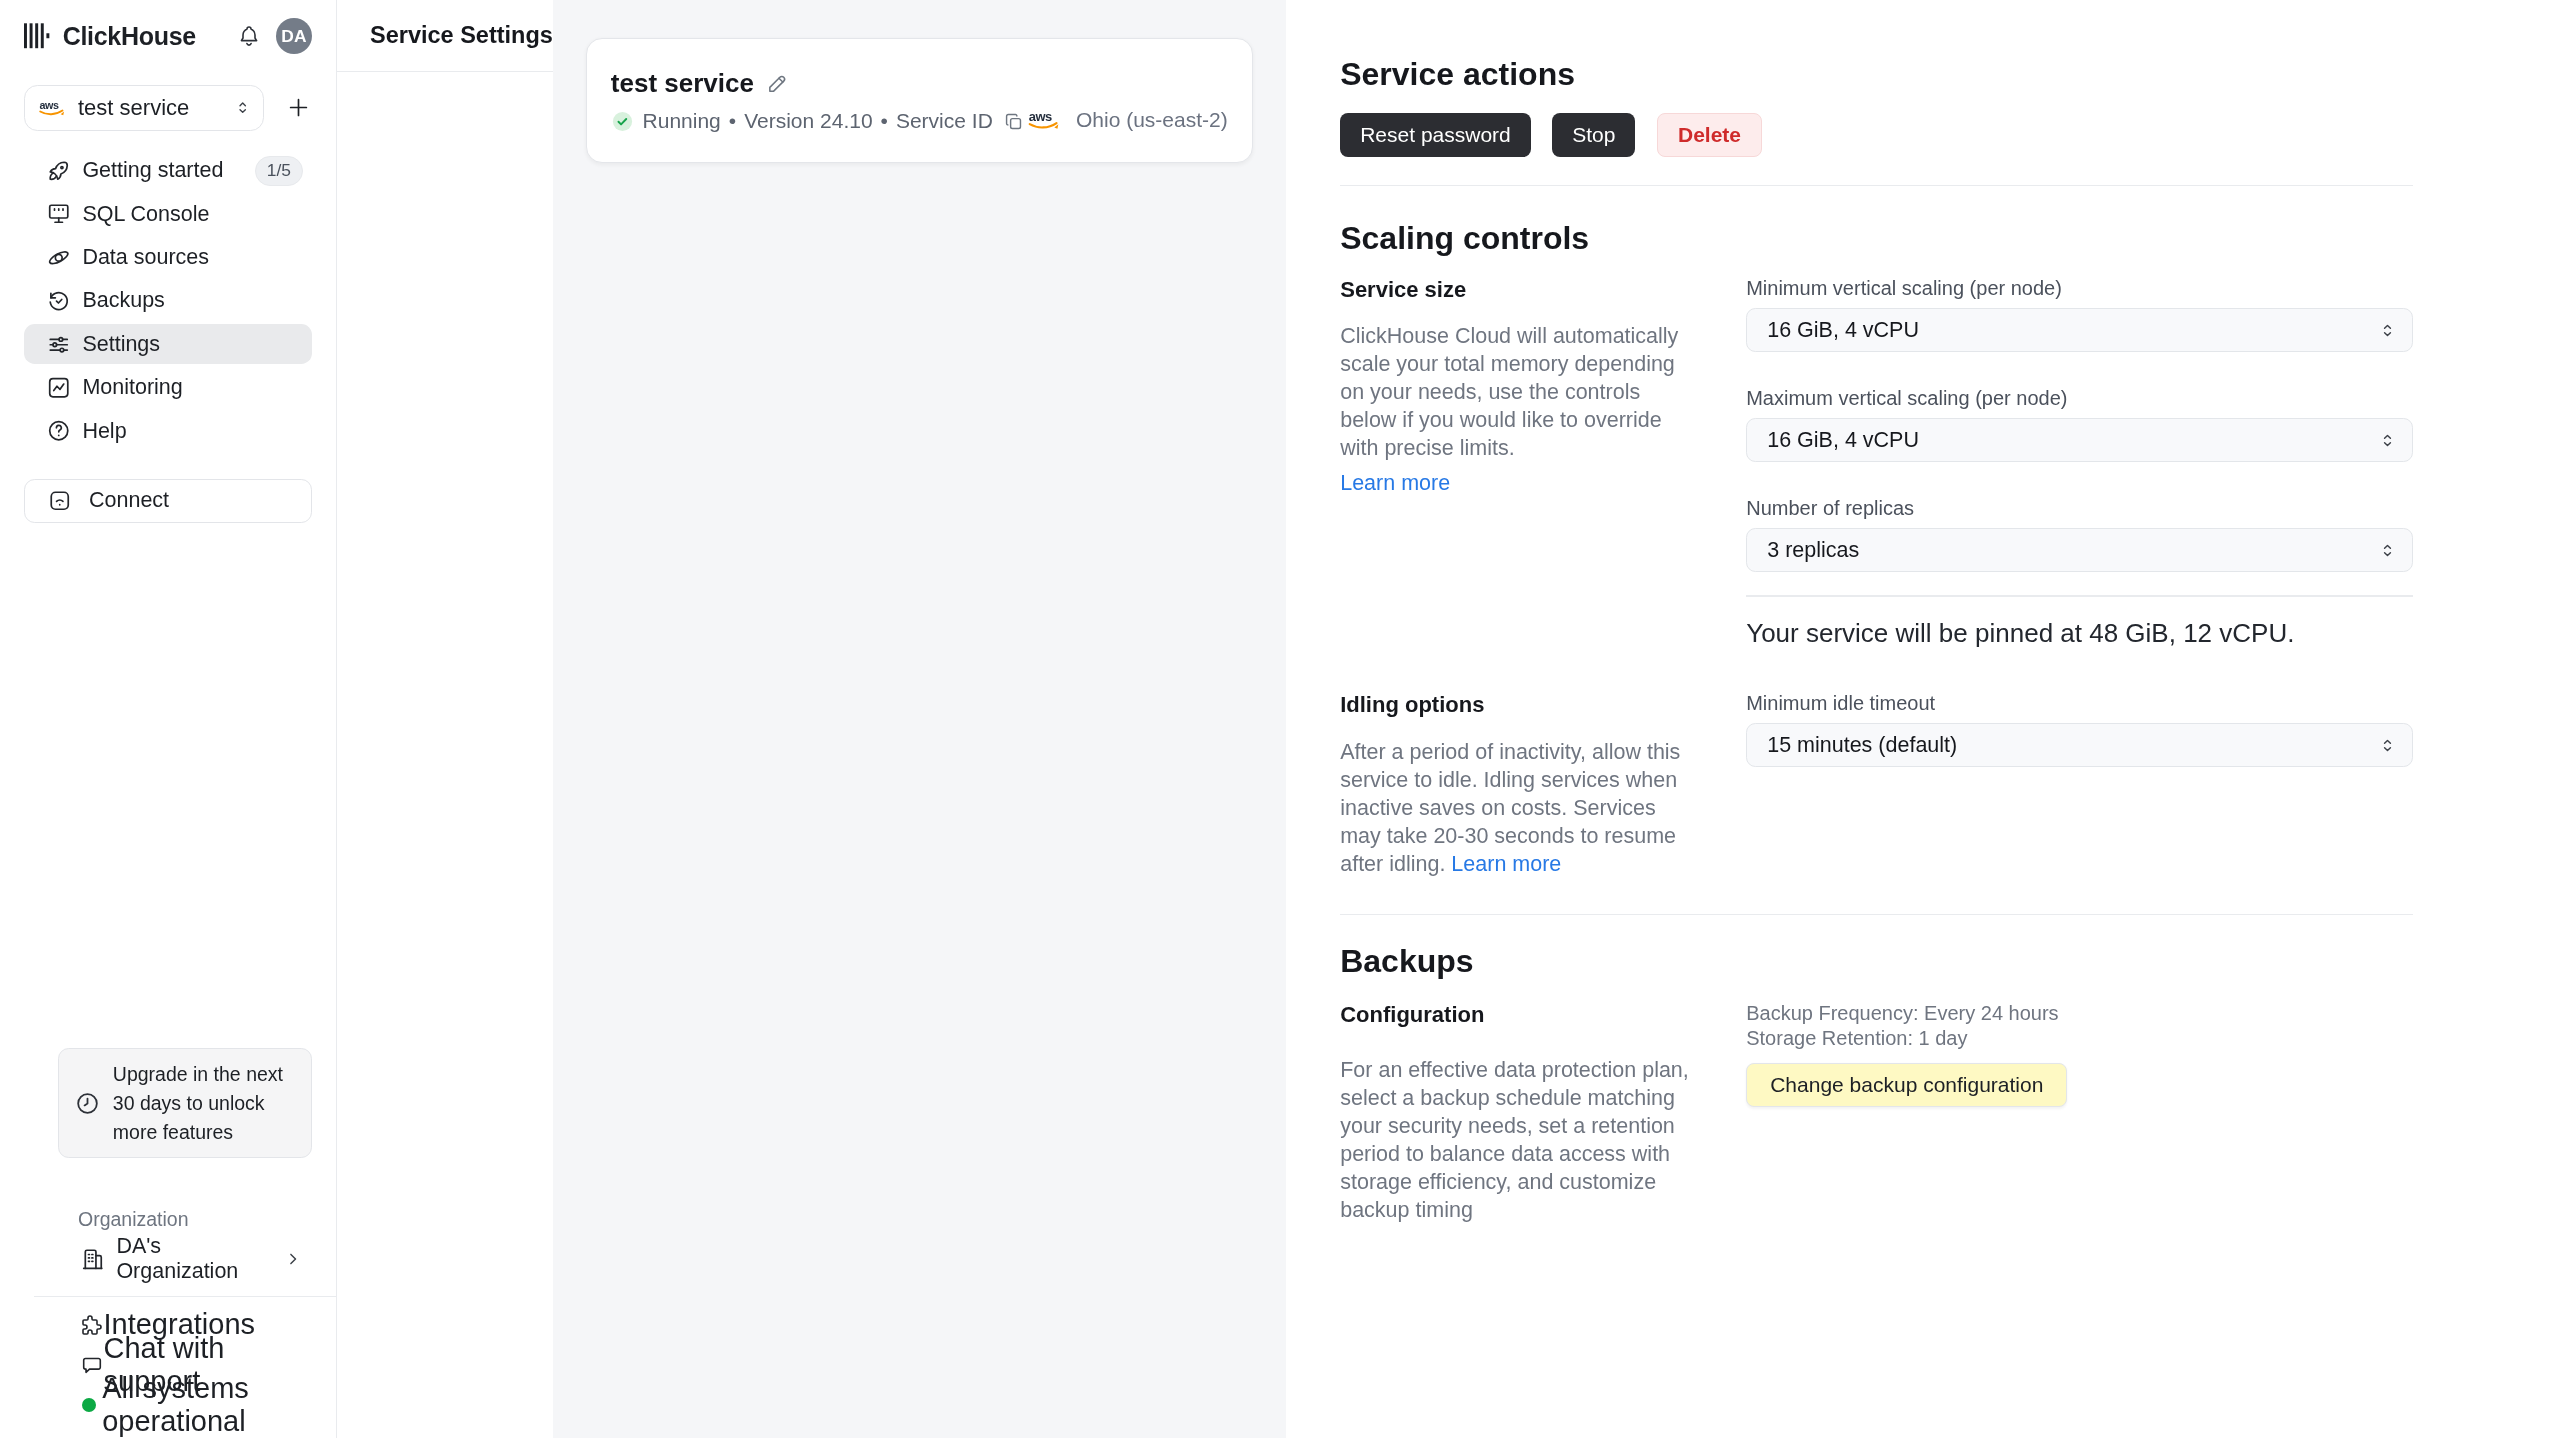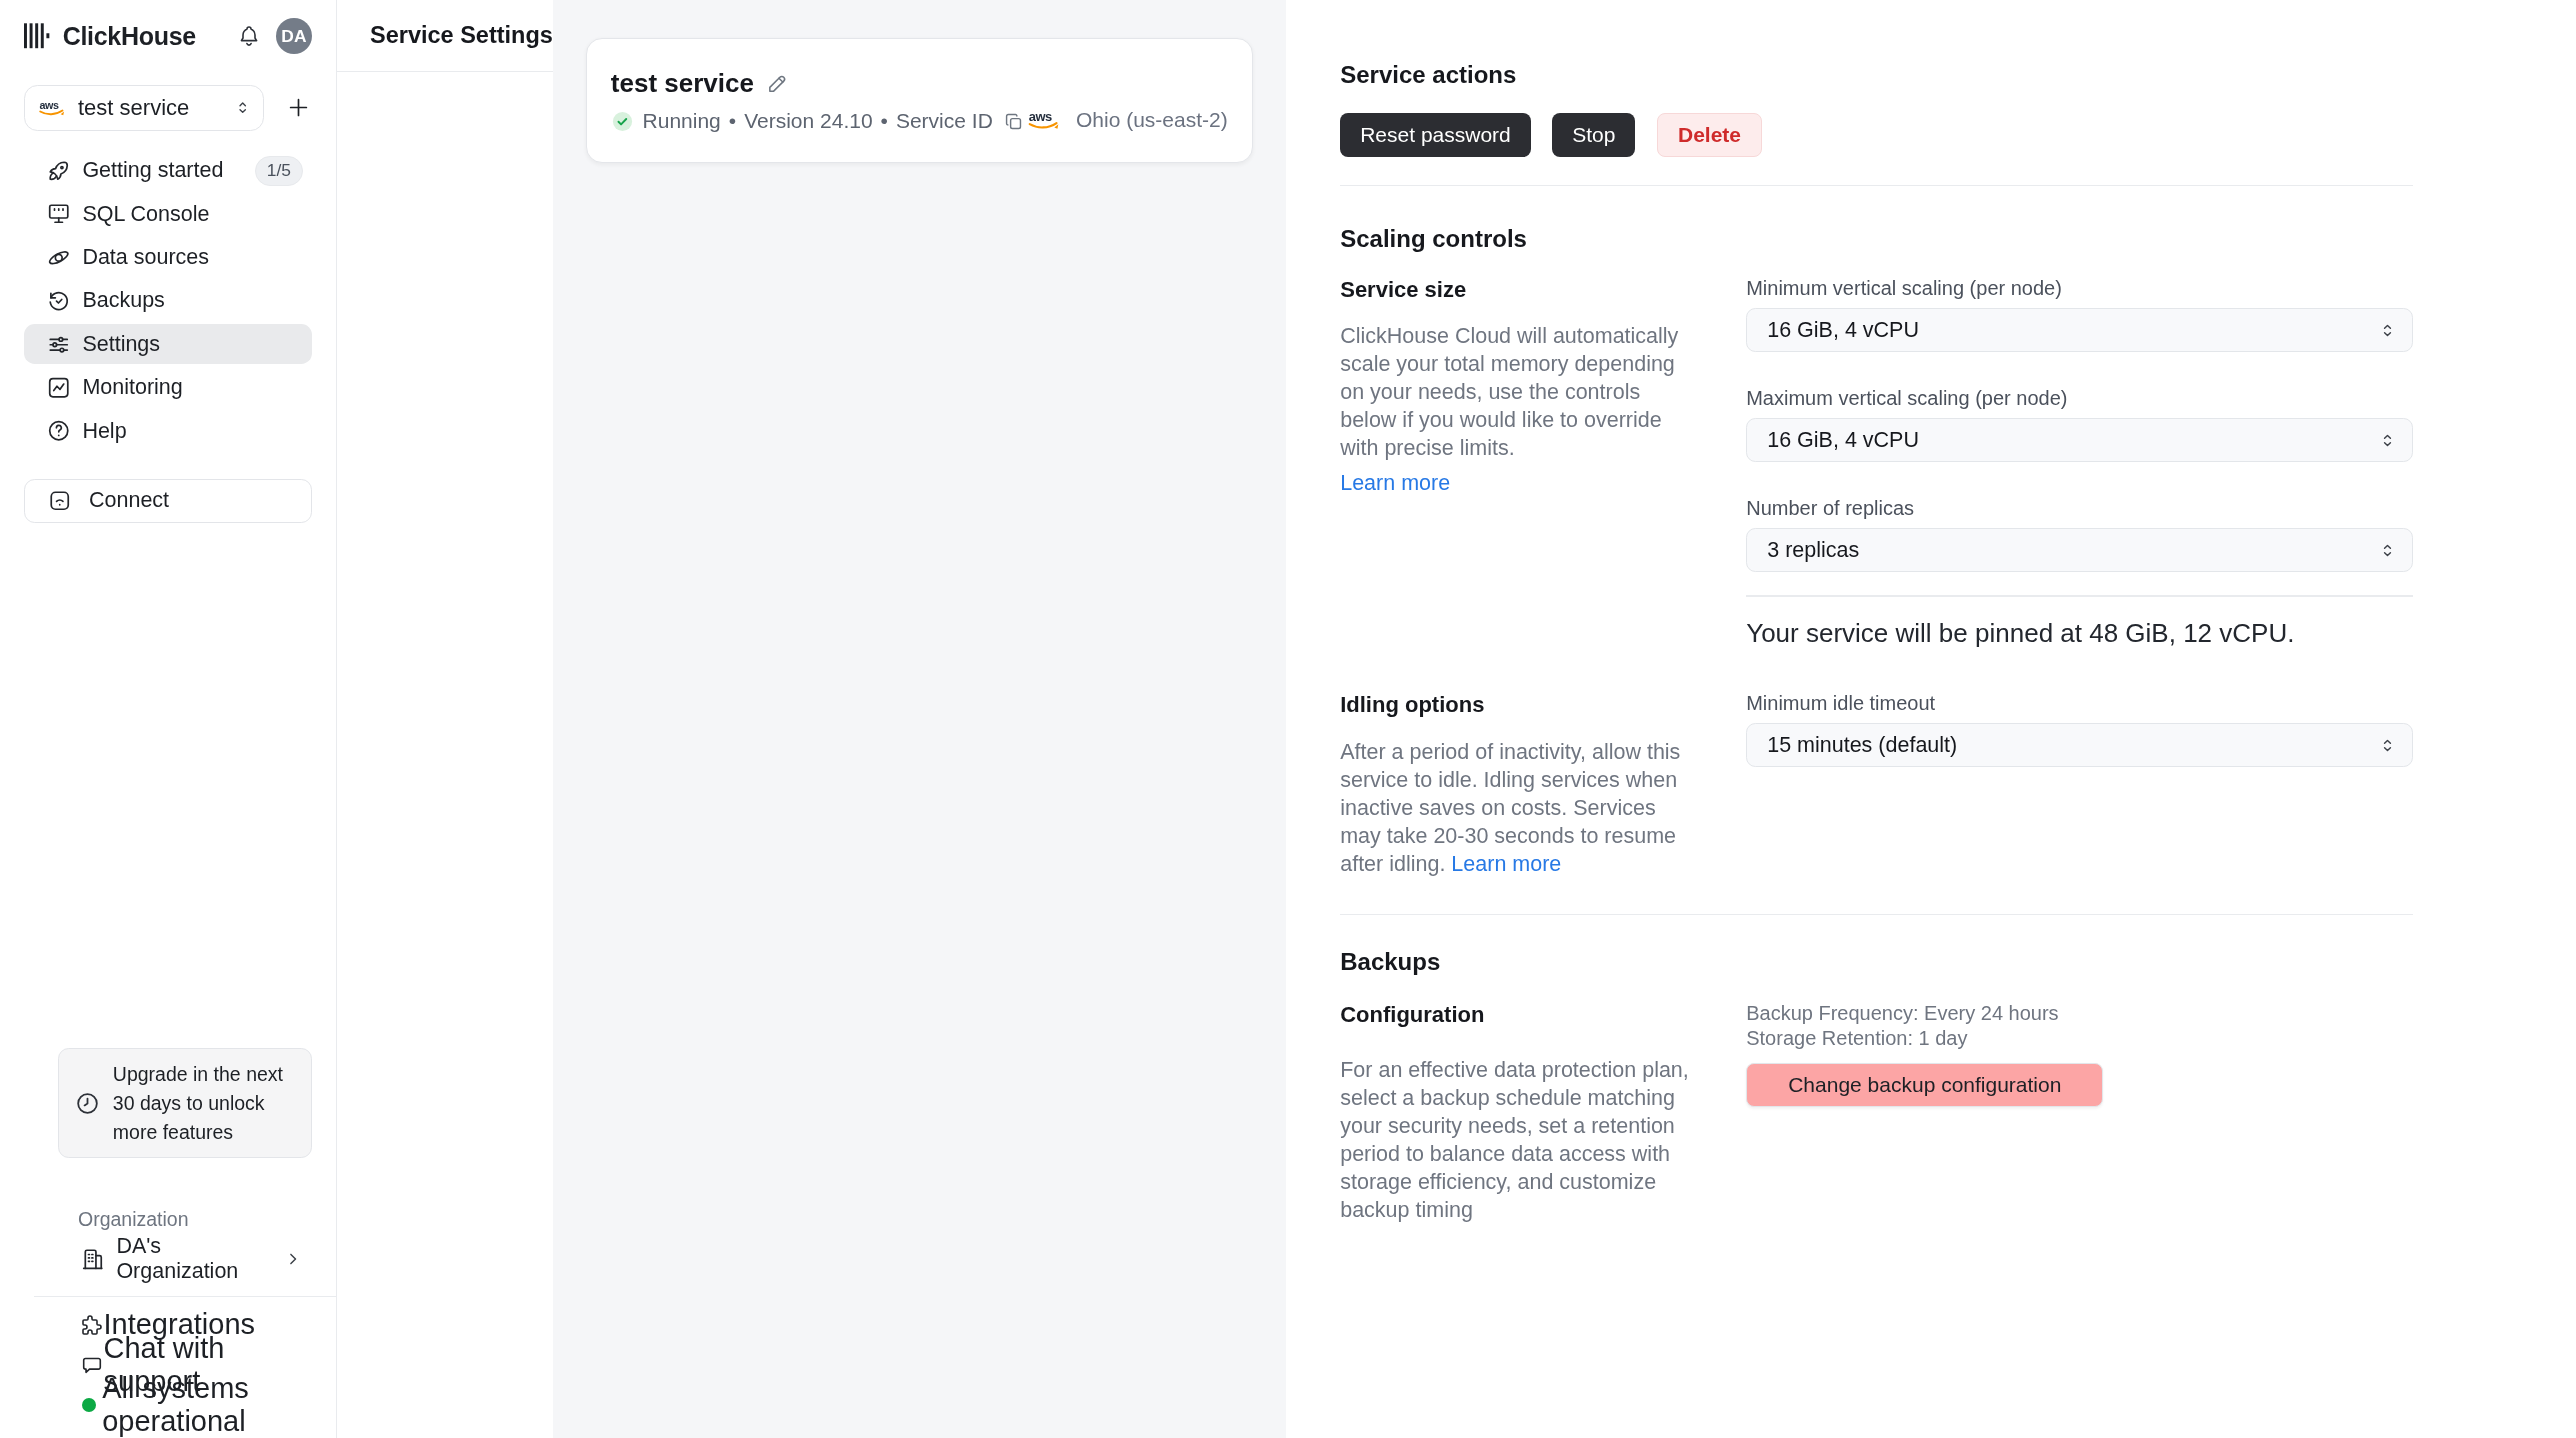--- a/index.html
+++ b/index.html
@@ -53,21 +53,21 @@
   .card-title{font-size:26px;font-weight:700;color:#16181d;}
   .edit-pencil{color:#6e7680;display:flex;cursor:pointer;}
   .status-row{margin-top:10.7px;display:flex;align-items:center;font-size:21px;color:#5d6470;}
   .status-row .chk{display:flex;margin-right:8.7px;}
   .status-row .sep{margin:0 8px;}
   .copy-ic{margin-left:10.7px;color:#6e7680;display:flex;cursor:pointer;}
   .card-right{display:flex;align-items:center;gap:12px;position:relative;top:19px;}
   .region{font-size:21px;color:#6b7280;}
 
   .content{padding:60px 0 0 33px;}
-  .sec-title{margin:0;font-size:24px;line-height:29.5px;font-weight:700;color:#16181d;}
+  .sec-title{margin:0;font-size:32px;line-height:29.5px;font-weight:700;color:#16181d;}
   .btn-row{margin-top:23.5px;display:flex;gap:21.5px;}
   .btn{height:44px;border:none;border-radius:8px;font-size:21px;font-weight:500;padding:0 20px;cursor:pointer;
        font-family:inherit;display:flex;align-items:center;}
   .btn.dark{background:#2c2d32;color:#fff;}
   .btn.danger{background:#fdecec;color:#cf2b2b;border:1.3px solid #f7d8d8;font-weight:bold;}
   .divider{height:1.3px;background:#e9ebee;width:1073px;border:none;}
   .divider.d1{margin-top:27.5px;}
   .divider.d2{margin-top:36px;}
   .sec-title.mt{margin-top:38px;}
   .sec-title.mtb{margin-top:32px;}
@@ -81,21 +81,21 @@
   .desc.bk{margin-top:28px;}
   a.link{color:#2779e5;text-decoration:none;cursor:pointer;}
   .link-block{display:inline-block;margin-top:6.7px;font-size:21.5px;line-height:28px;}
   .field label{display:block;font-size:20px;line-height:24px;color:#4b515c;}
   .field + .field{margin-top:34px;}
   .select{margin-top:8px;height:44px;background:#f8f9fb;border:1.3px solid #e3e6ea;border-radius:9.4px;box-sizing:border-box;
           display:flex;align-items:center;padding:0 14.8px 0 20px;font-size:21.5px;color:#16181d;cursor:pointer;}
   .mini-divider{height:1.3px;background:#e9ebee;margin-top:23px;}
   .pinned{margin:21.5px 0 0;font-size:26px;color:#23272e;}
   .note{font-size:20px;line-height:25.5px;color:#6f7580;}
-  .outline-btn{margin-top:10.7px;height:44px;padding:0 41px;background:#fca5a5;border:1.3px solid #e3e6ea;border-radius:8px;
+  .outline-btn{margin-top:10.7px;height:44px;padding:0 23px;background:#fef9c3;border:1.3px solid #e3e6ea;border-radius:8px;
                font-size:21px;font-weight:500;color:#1d2025;font-family:inherit;box-shadow:0 1.3px 2.7px rgba(16,20,24,.05);
                display:flex;align-items:center;cursor:pointer;}
   svg{flex:none;}
 </style>
 </head>
 <body>
 
 <div class="app">
 
   <aside class="sidebar">

